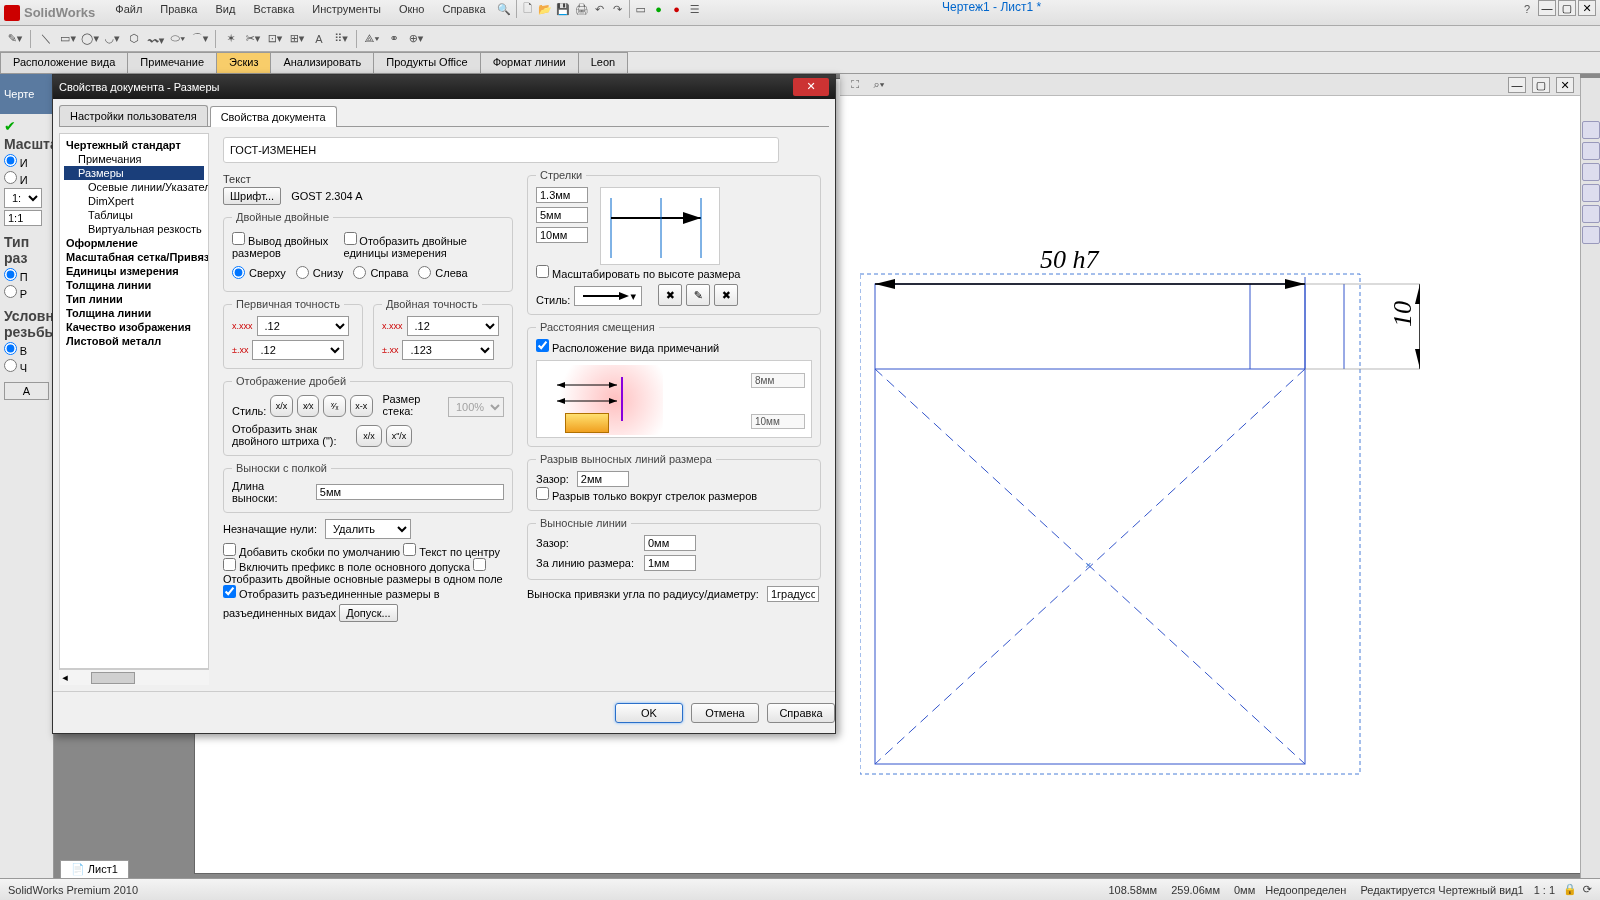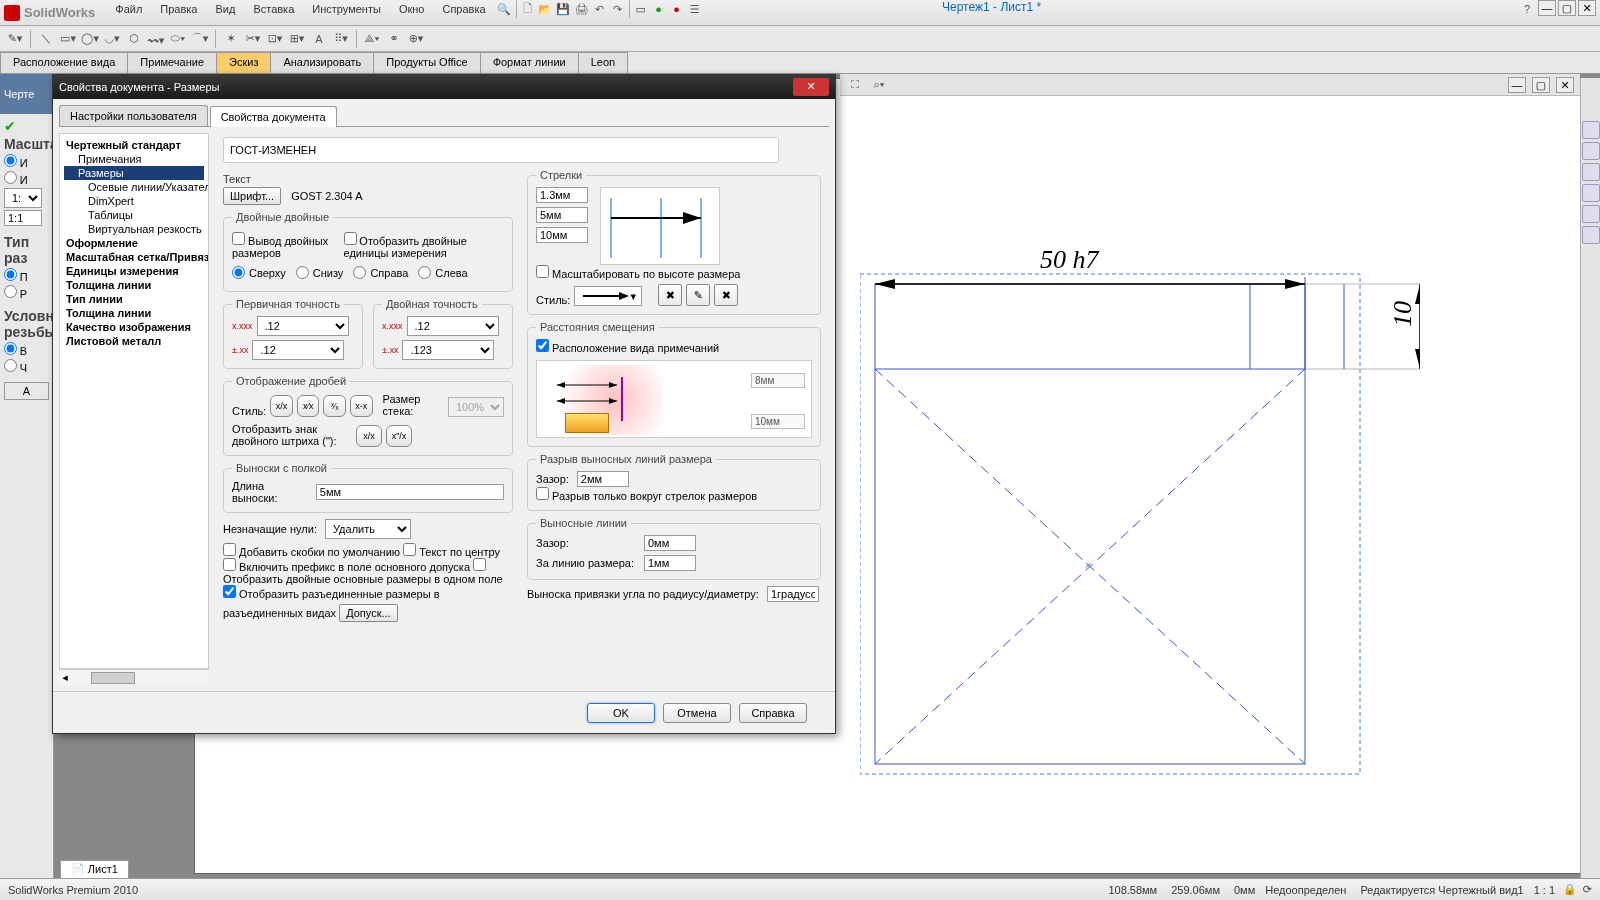--- a/index.html
+++ b/index.html
@@ -59,21 +59,21 @@
 .btn2 { background: linear-gradient(#fdfdfd,#e4e4e4); border: 1px solid #888; padding: 2px 6px; border-radius: 2px; cursor: pointer; font-size: 11px; }
 select, input[type=text] { border: 1px solid #999; padding: 1px 3px; font-size: 11px; background: #fff; }
 select { height: 20px; }
 .combo-wide { width: 92px; }
 .radio-row { display: flex; gap: 10px; align-items: center; margin: 4px 0; }
 .radio-row label, .chk-row label { display: flex; align-items: center; gap: 4px; font-size: 11px; }
 .chk-row { margin: 3px 0; }
 .small-input { width: 52px; }
 .icon-row { display:flex; gap:4px; align-items:flex-end; }
 .frac-btn { width:26px; height:22px; border:1px solid #888; background:linear-gradient(#fff,#e4e4e4); border-radius:6px; cursor:pointer; font-size:9px; display:inline-flex; align-items:center; justify-content:center;}
-.dialog-footer { height: 42px; display: flex; justify-content: flex-end; align-items: center; gap: 8px; padding: 0 28px; border-top: 1px solid #ccc; }
+.dialog-footer { height: 42px; display: flex; justify-content: flex-end; align-items: center; gap: 8px; padding: 0 0; border-top: 1px solid #ccc; }
 .dialog-footer .btn { min-width: 68px; }
 .dialog-footer .btn.primary { border: 1px solid #2a6fc9; box-shadow: 0 0 3px #6ab0ff; }
 
 
 .arrow-prev { border:1px solid #ccc; background:#fff; width:120px; height:78px; position:relative; margin-left:6px;}
 .style-arrow-combo { border:1px solid #999; width:68px; height:20px; background:#fff; display:inline-flex; align-items:center; justify-content:center; cursor:pointer;}
 .arr-btn { width:24px; height:22px; border:1px solid #888; background:linear-gradient(#fff,#e8e8e8); cursor:pointer; border-radius:2px;display:inline-flex;align-items:center;justify-content:center;}
 .offset-diagram { border:1px solid #ccc; background:#fff; height:78px; position:relative; margin-top:6px;}
 .offset-diagram .pink { position:absolute; left:6px; top:4px; width:120px; height:70px; background: radial-gradient(circle at 60% 50%, rgba(255,140,140,0.55), rgba(255,140,140,0) 70%); }
 .offset-diagram .yellow { position:absolute; left:28px; bottom:4px; width:44px; height:20px; background:linear-gradient(#ffe070,#f0a020); border:1px solid #b07000;}

